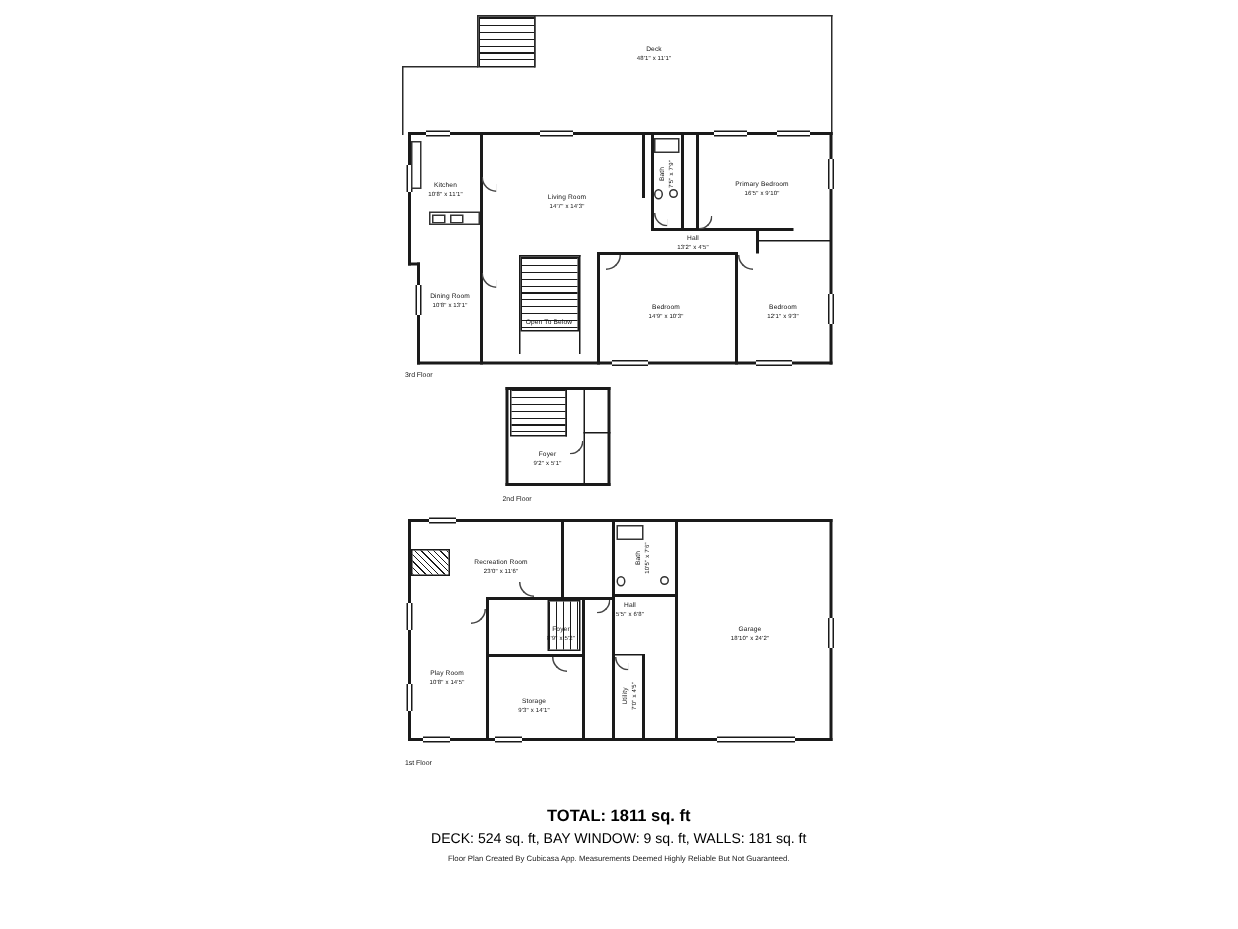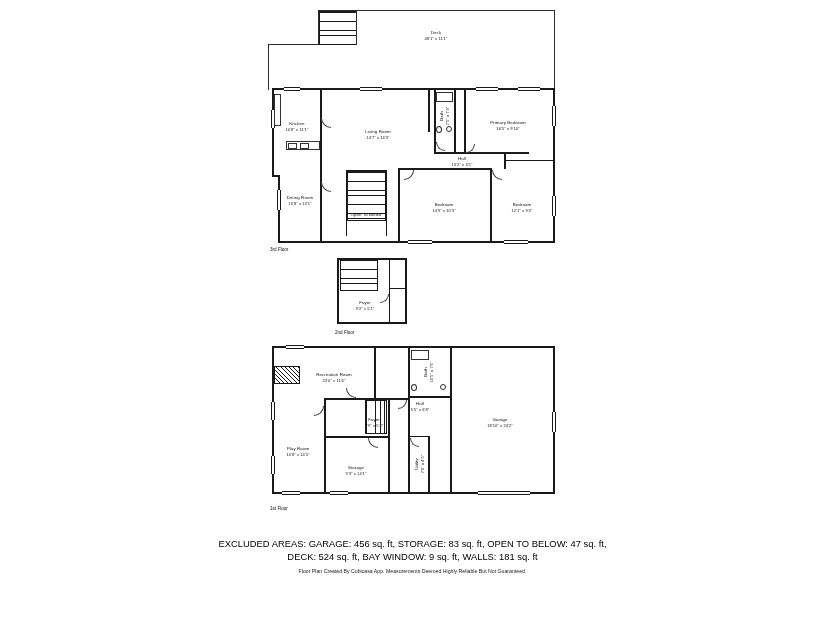--- a/index.html
+++ b/index.html
@@ -352,18 +352,18 @@
     </div>
     <div class="label vert" style="left:151px; top:120px;">
       <span class="nm">Utility</span>
       <span class="dim">7'0" x 4'5"</span>
     </div>
 
     <div class="floor-tag" style="left:2px; top:162px;">1st Floor</div>
   </div>
 
   <div id="footer">
-    <div class="line">EXCLUDED AREAS: GARAGE: 456 sq. ft, STORAGE: 83 sq. ft, OPEN TO BELOW: 47 sq. ft,</div>
+    <div class="total">TOTAL: 1811 sq. ft</div>
     <div class="line">DECK: 524 sq. ft, BAY WINDOW: 9 sq. ft, WALLS: 181 sq. ft</div>
     <div class="disclaimer">Floor Plan Created By Cubicasa App. Measurements Deemed Highly Reliable But Not Guaranteed.</div>
   </div>
 
 </div>
 
 </body></html>

